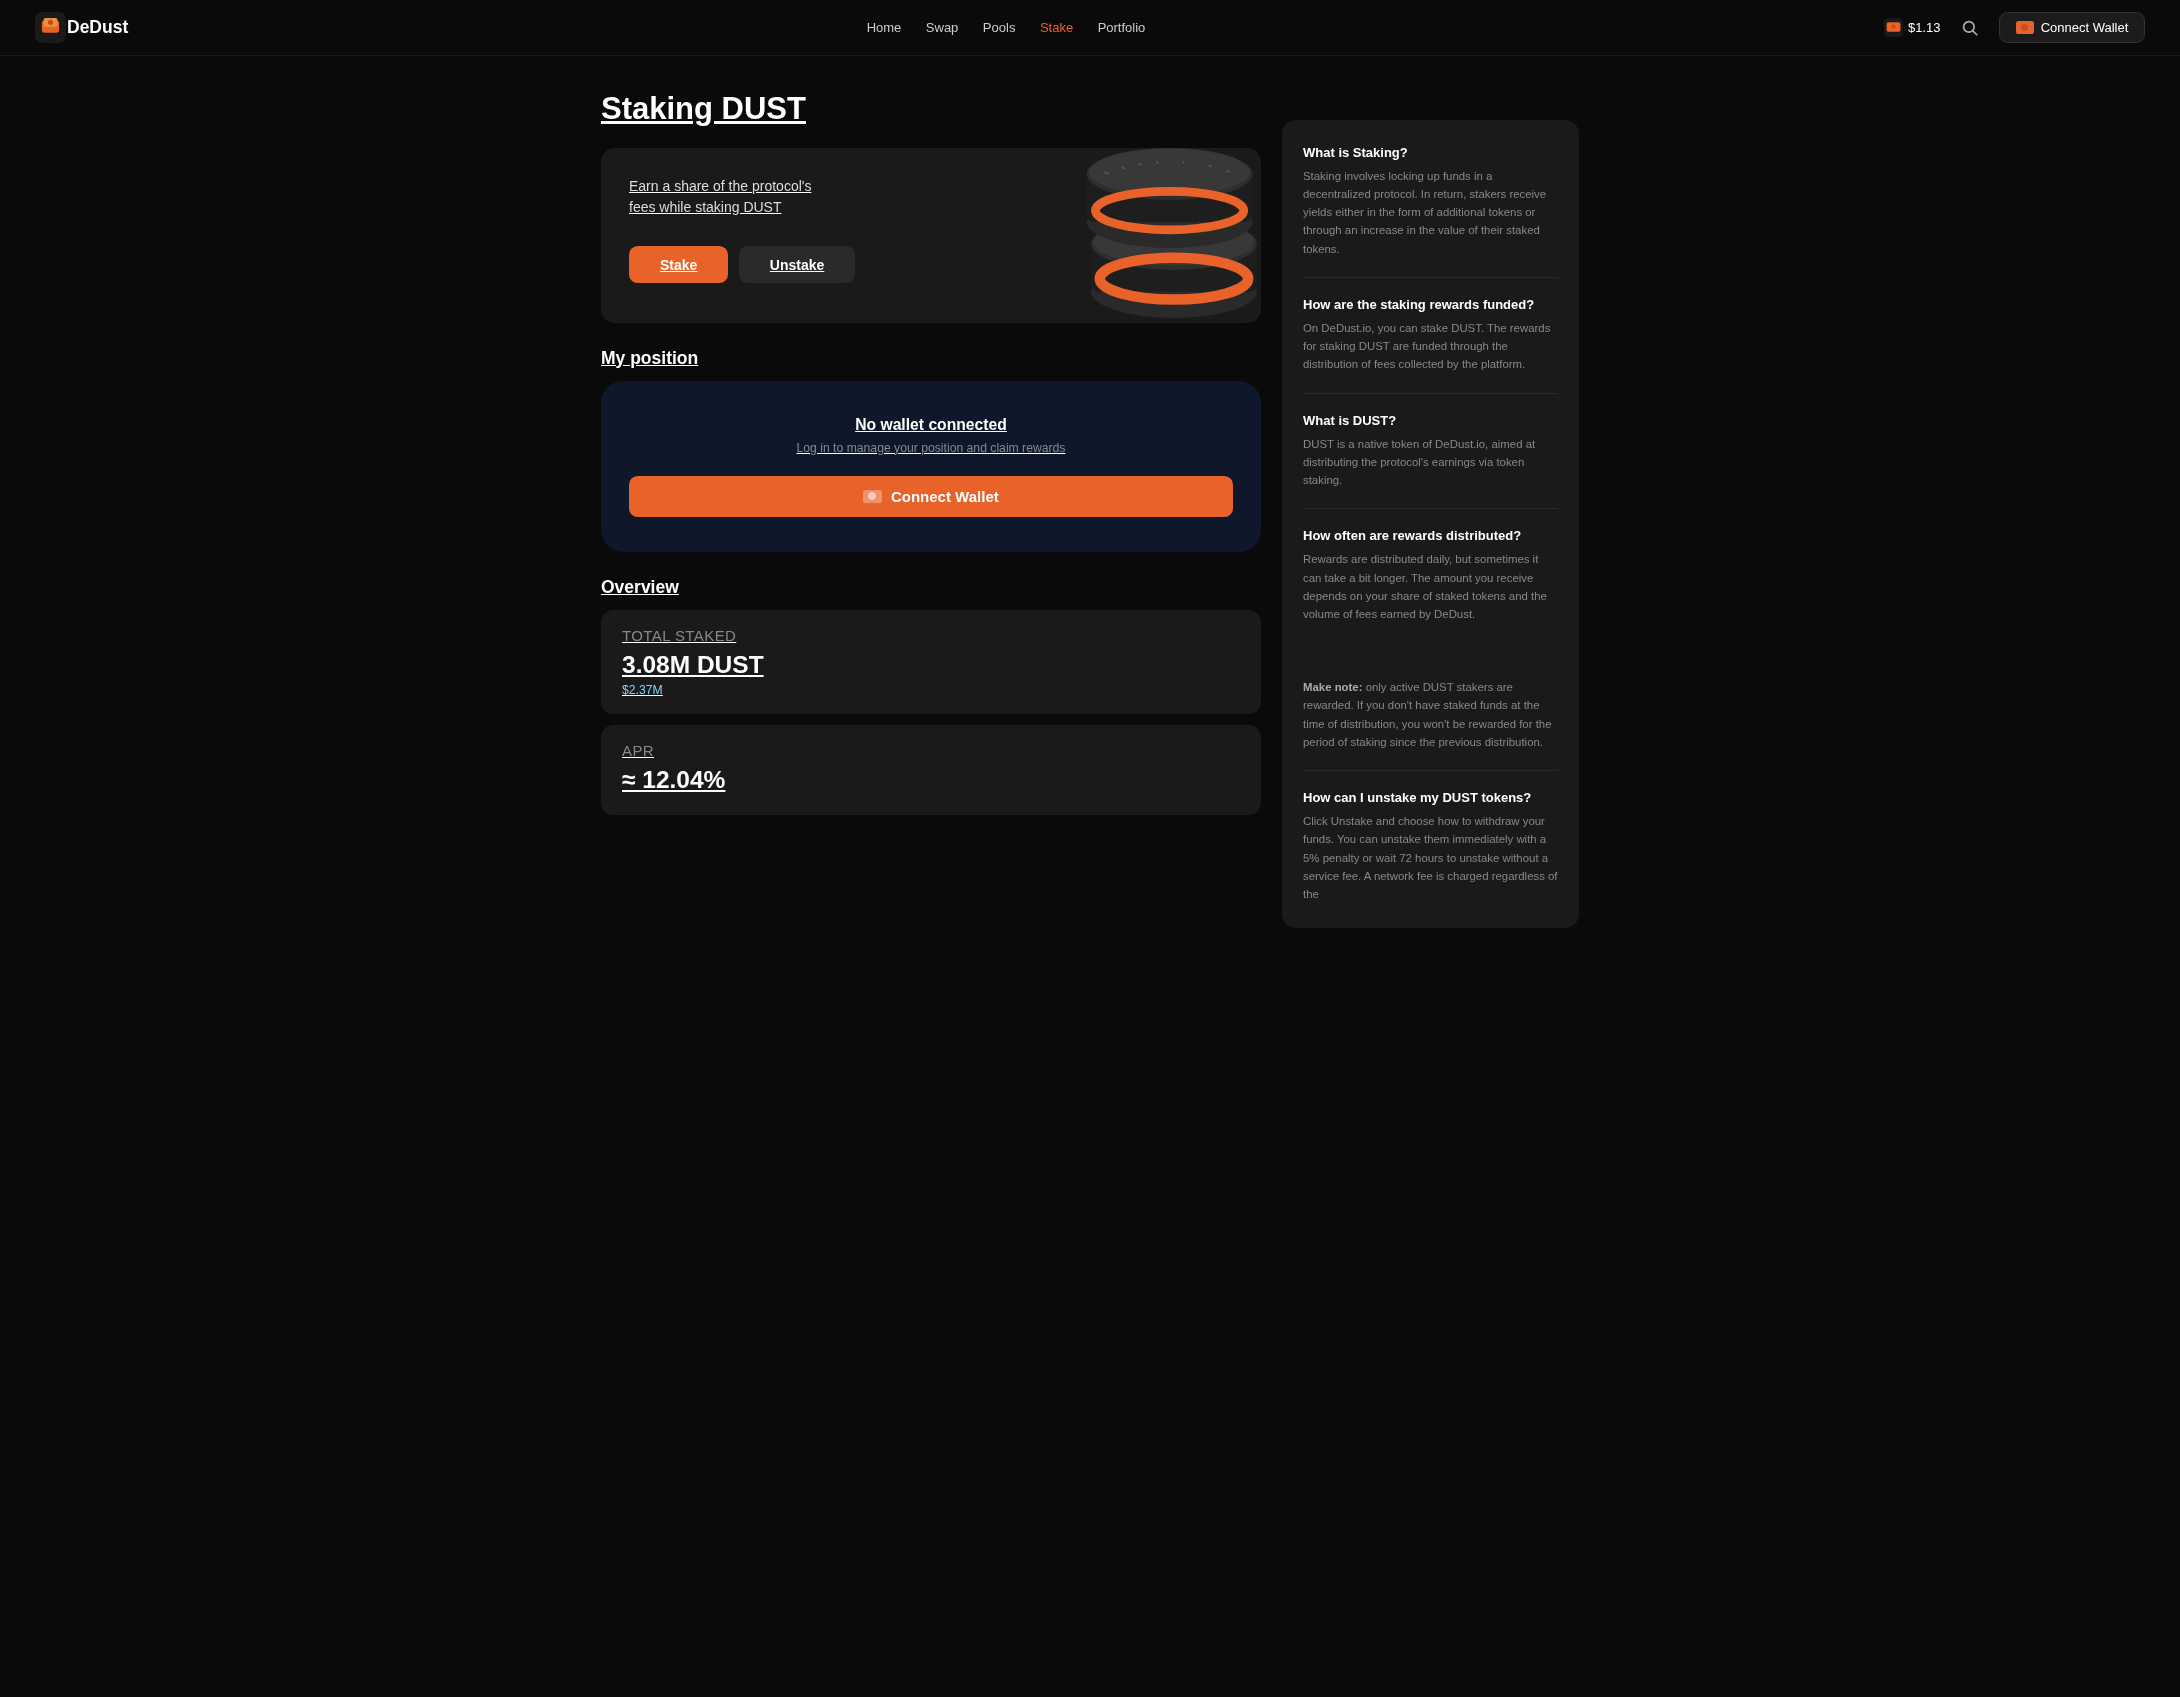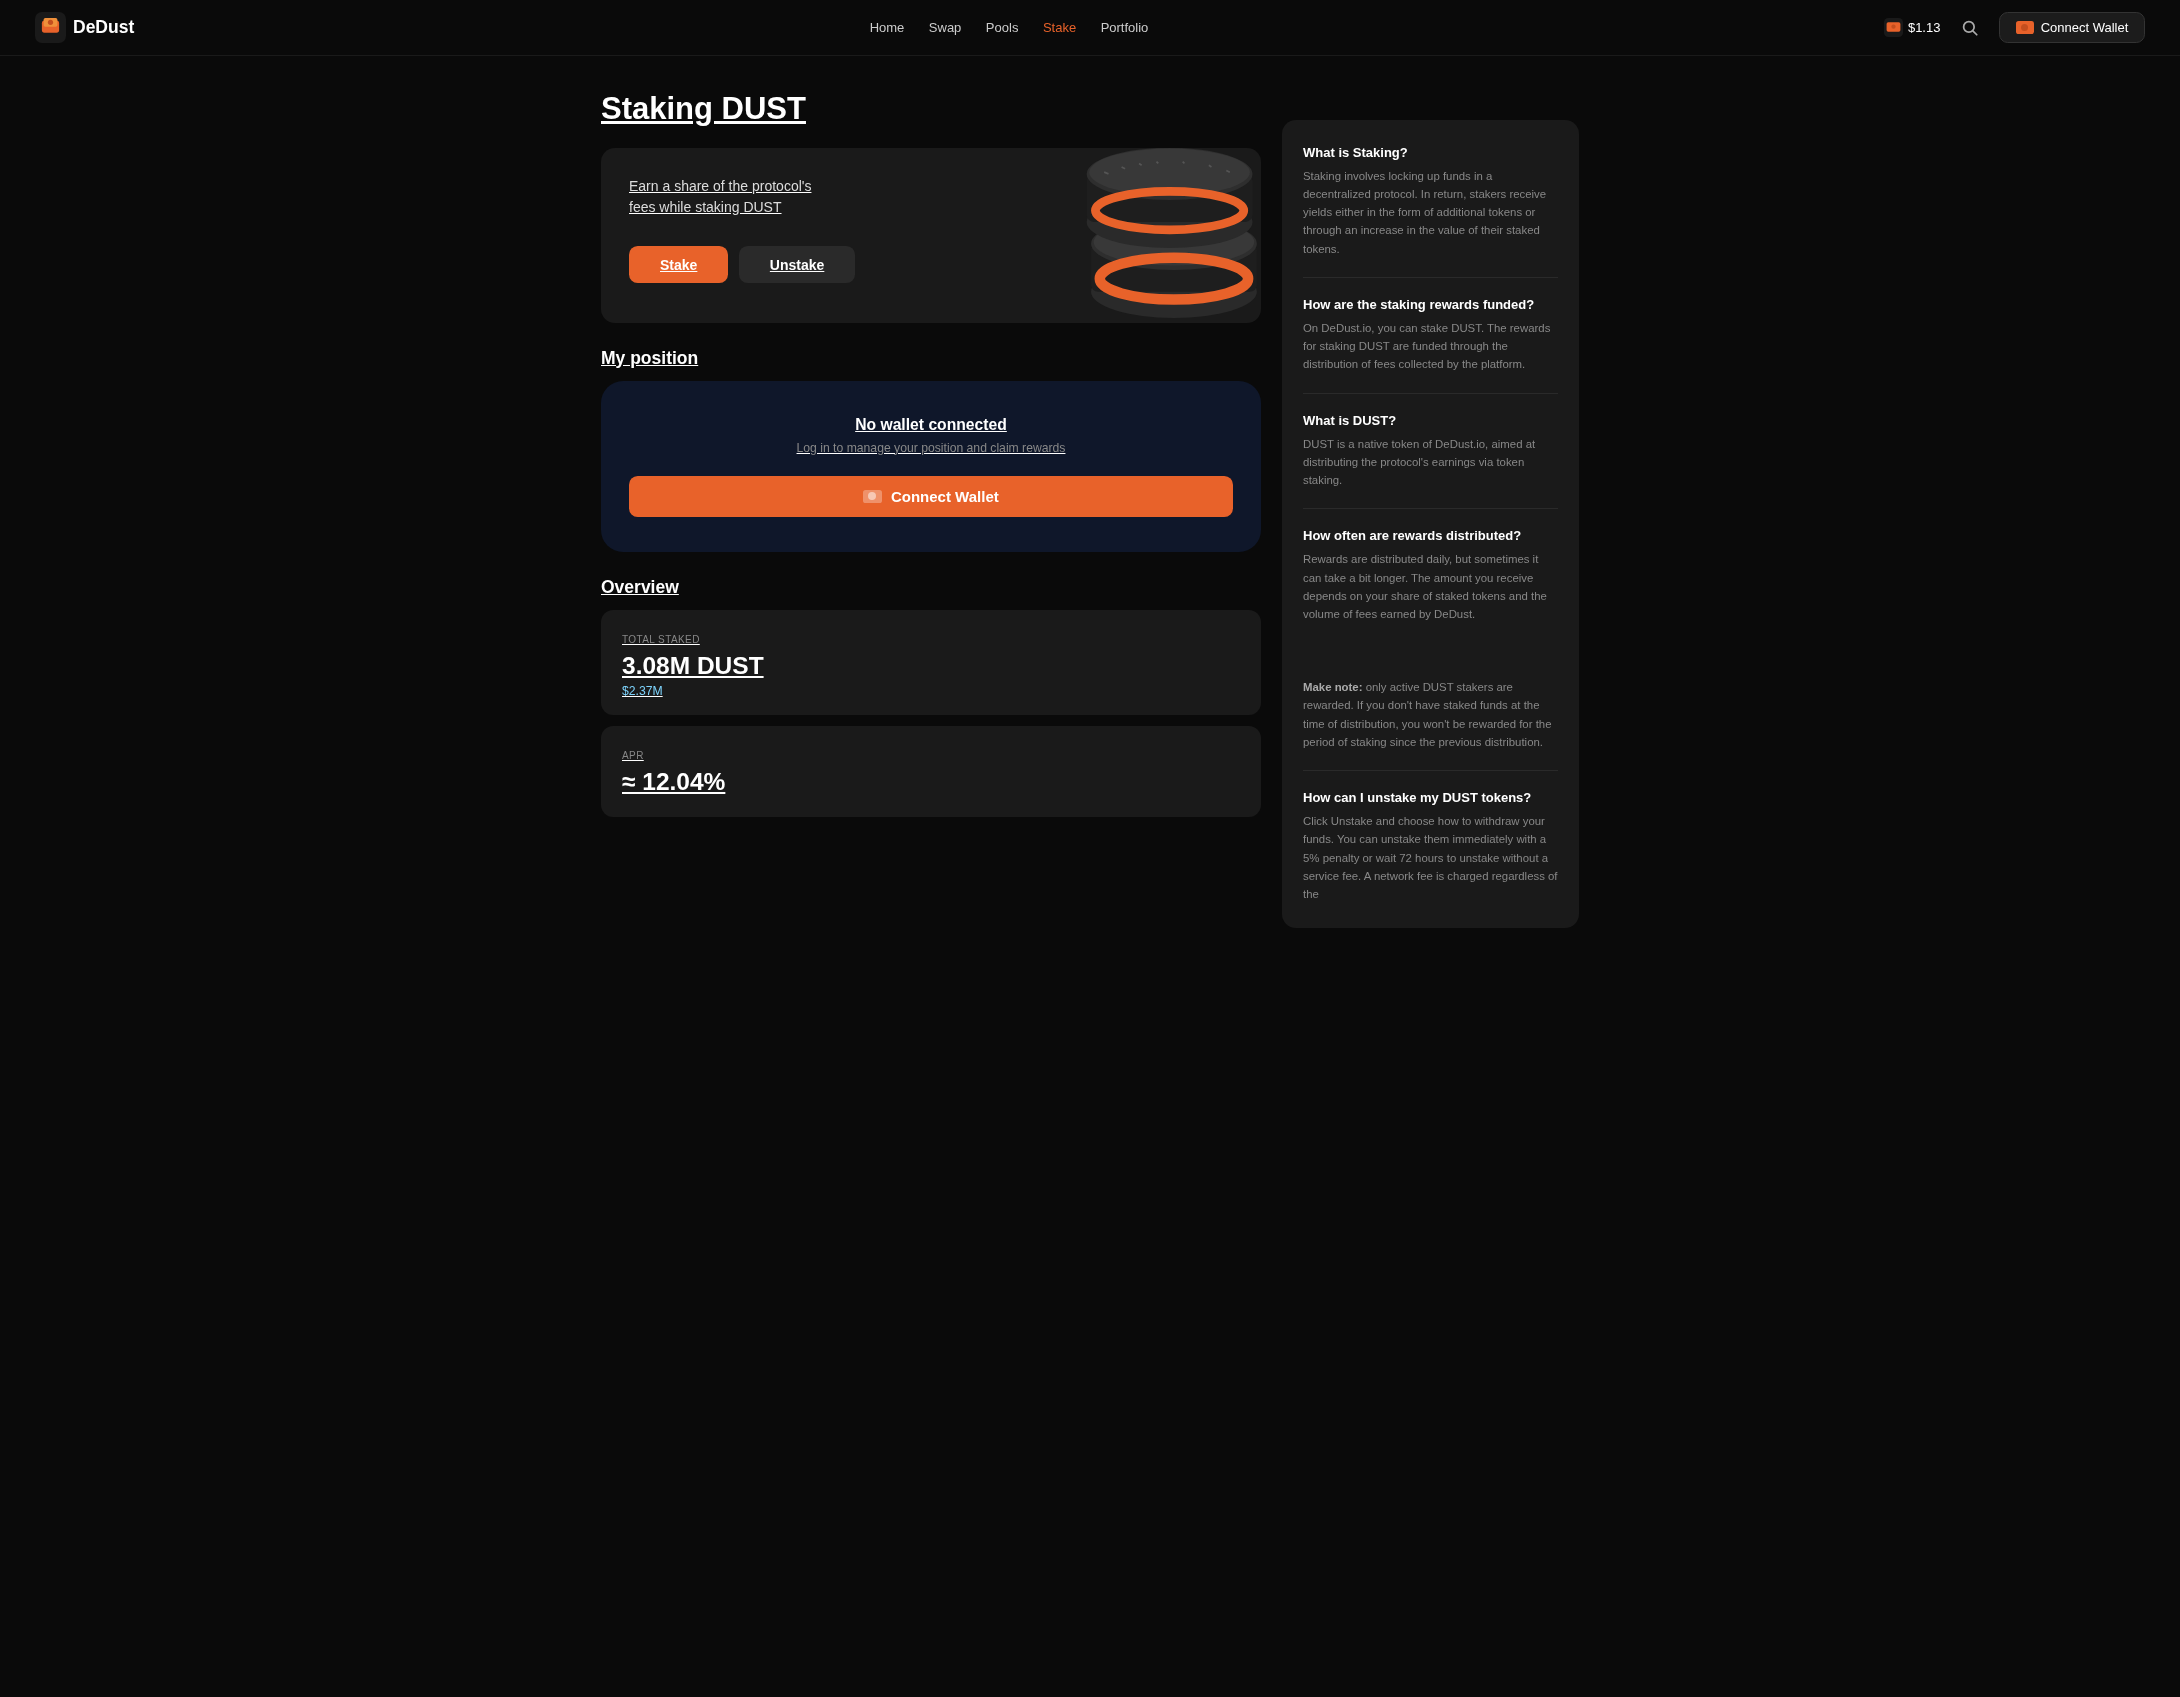--- a/index.html
+++ b/index.html
@@ -16,21 +16,21 @@
       align-items: center;
       justify-content: space-between;
       padding: 0 35px;
       height: 56px;
       background: #0a0a0a;
       border-bottom: 0.9px solid #1a1a1a;
     }
     .logo-area {
       display: flex;
       align-items: center;
-      gap: 7px;
+      gap: 1px;
     }
     .logo-icon {
       width: 31px;
       height: 31px;
     }
     .logo-text {
       font-size: 17.5px;
       font-weight: 600;
       color: #fff;
     }
@@ -238,26 +238,25 @@
       display: flex;
       flex-direction: column;
       gap: 10.5px;
     }
     .overview-card {
       background: #1a1a1a;
       border-radius: 12.2px;
       padding: 17.5px 21px;
     }
     .ov-label {
-      font-size: 10px;
+      font-size: 15px;
       color: #888;
       margin-bottom: 7px;
       text-transform: uppercase;
       letter-spacing: 0.4px;
-      margin-top: 7px;
     }
     .ov-value {
       font-size: 24.5px;
       font-weight: 700;
       color: #fff;
       margin-bottom: 3.5px;
     }
     .ov-sub {
       font-size: 12.2px;
       color: #7dd3fc;

